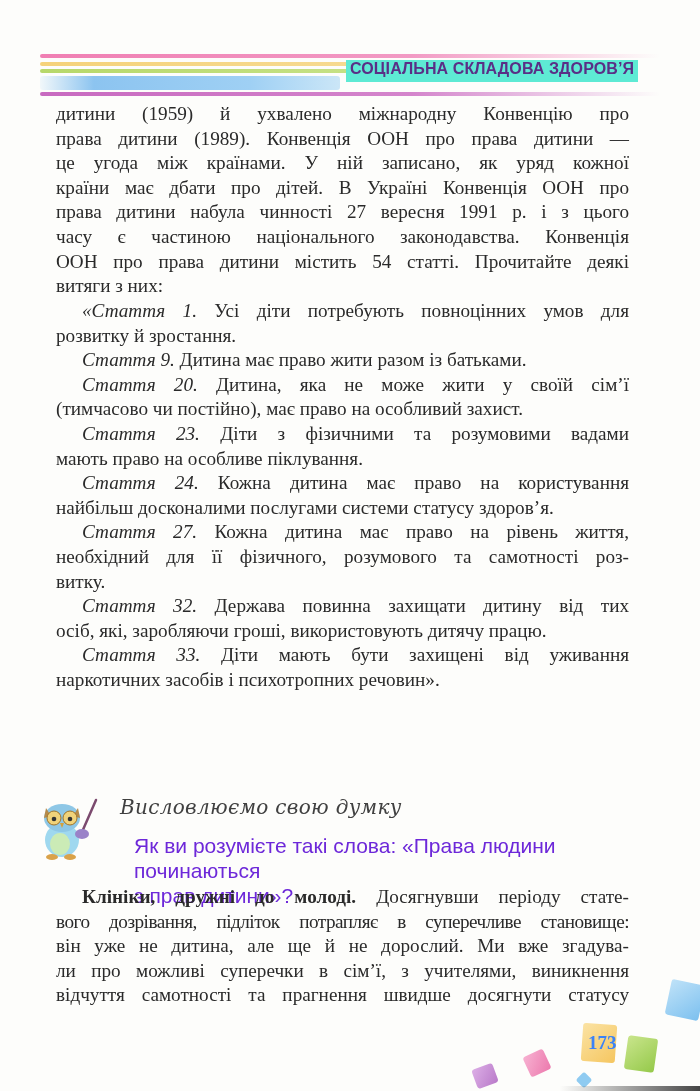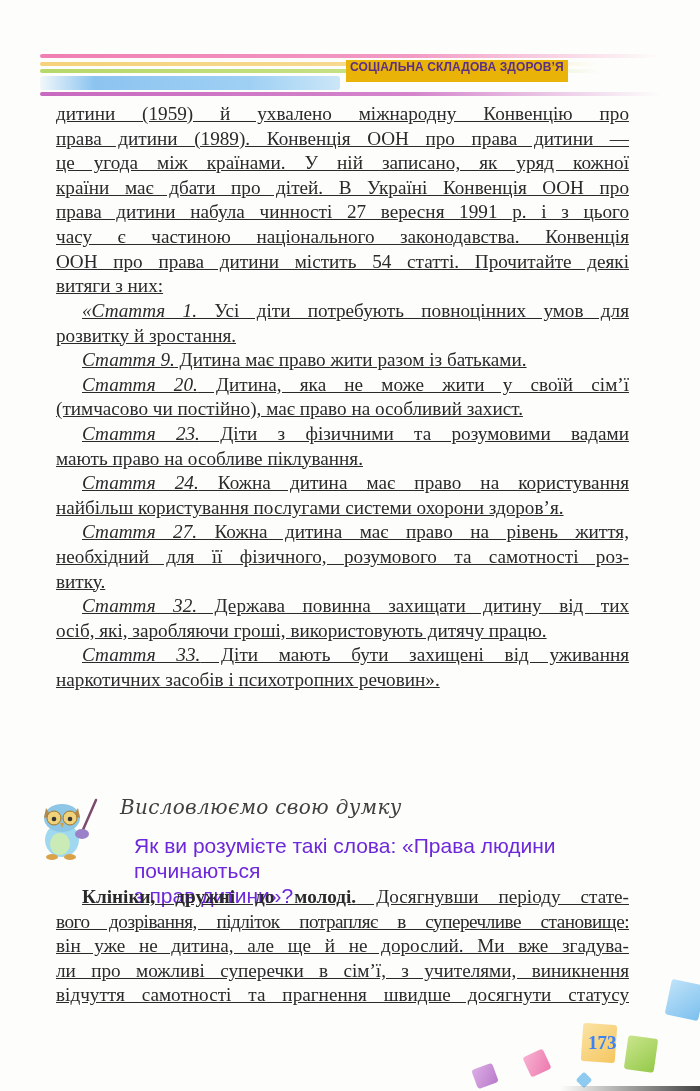--- a/index.html
+++ b/index.html
@@ -14,25 +14,25 @@
   .stripe { position: absolute; left: 0; height: 4px; border-radius: 2px; }
   .s-pink   { top: 0;  width: 620px; background: linear-gradient(90deg,#f07fb3 0%,#f29ac4 60%,rgba(245,170,210,0) 100%); }
   .s-yellow { top: 8px; width: 560px; background: linear-gradient(90deg,#f5d27a 0%,#f7dc96 70%,rgba(248,225,160,0) 100%); }
   .s-green  { top: 15px; width: 560px; background: linear-gradient(90deg,#b7d86a 0%,#c9e38c 70%,rgba(205,230,150,0) 100%); }
   .s-blue   { top: 22px; width: 300px; height: 14px; border-radius: 3px;
               background: linear-gradient(90deg,rgba(140,200,245,0.1) 0%,#8cc4f0 18%,#9fd0f4 70%,rgba(170,215,245,0.6) 100%); }
   .s-purple { top: 38px; width: 620px; background: linear-gradient(90deg,#c86ac0 0%,#d485cc 60%,rgba(220,150,210,0) 100%); }
   .header-title {
     position: absolute; left: 346px; top: 60px; height: 22px;
     font-family: "Liberation Sans", "DejaVu Sans", sans-serif;
-    font-weight: bold; font-size: 12px; letter-spacing: 0.1px;
-    color: #5a2f86; background: #eab308; padding: 0 4px; white-space: nowrap;
+    font-weight: bold; font-size: 16px; letter-spacing: 0.1px;
+    color: #5a2f86; background: #5eead4; padding: 0 4px; white-space: nowrap;
   }
   
-  .text { position: absolute; left: 56px; width: 573px; font-size: 19.2px; line-height: 24.6px; text-decoration: underline; }
+  .text { position: absolute; left: 56px; width: 573px; font-size: 19.2px; line-height: 24.6px; }
   .line { display: block; white-space: nowrap; text-align: justify; text-align-last: justify; height: 24.6px; }
   .line.last { text-align-last: left; }
   .indent { padding-left: 26px; }
   .it { font-style: italic; }
   .b  { font-weight: bold; }
   
   .owl { position: absolute; left: 36px; top: 796px; width: 64px; height: 66px; }
   .discuss-title {
     position: absolute; left: 120px; top: 795px;
     font-family: "DejaVu Serif", serif; font-style: italic;
@@ -85,21 +85,21 @@
   <div>
     <span class="line indent"><span class="it">Стаття 20.</span><span> Дитина, яка не може жити у своїй сім’ї</span></span>
     <span class="line last">(тимчасово чи постійно), має право на особливий захист.</span>
   </div>
   <div>
     <span class="line indent"><span class="it">Стаття 23.</span><span> Діти з фізичними та розумовими вадами</span></span>
     <span class="line last">мають право на особливе піклування.</span>
   </div>
   <div>
     <span class="line indent"><span class="it">Стаття 24.</span><span> Кожна дитина має право на користування</span></span>
-    <span class="line last">найбільш користування послугами системи охорони здоров’я.</span>
+    <span class="line last">найбільш досконалими послугами системи статусу здоров’я.</span>
   </div>
   <div>
     <span class="line indent"><span class="it">Стаття 27.</span><span> Кожна дитина має право на рівень життя,</span></span>
     <span class="line">необхідний для її фізичного, розумового та самотності роз-</span>
     <span class="line last">витку.</span>
   </div>
   <div>
     <span class="line indent"><span class="it">Стаття 32.</span><span> Держава повинна захищати дитину від тих</span></span>
     <span class="line last">осіб, які, заробляючи гроші, використовують дитячу працю.</span>
   </div>

